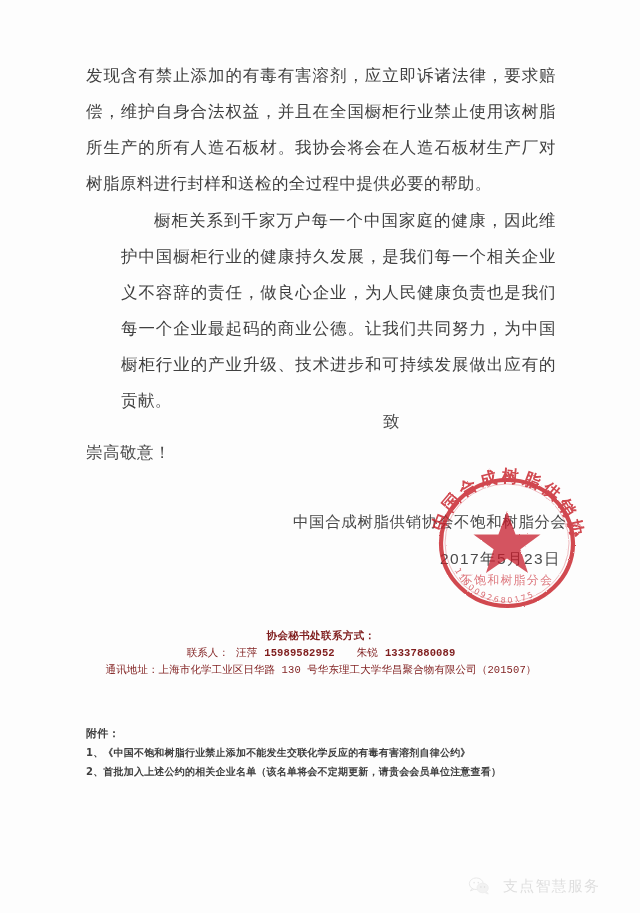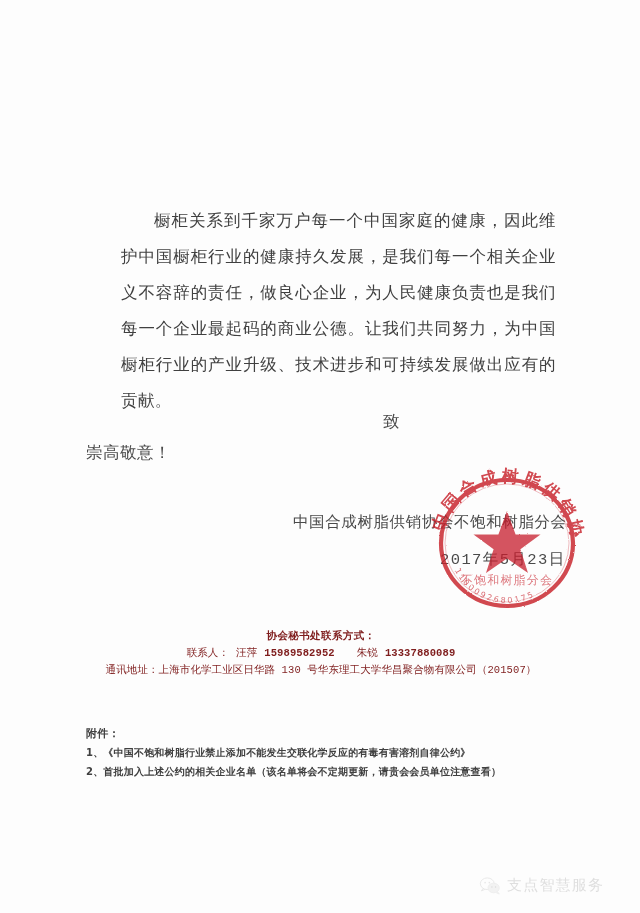--- a/index.html
+++ b/index.html
@@ -76,21 +76,21 @@
     font-family: "DejaVu Serif", "Liberation Serif", serif;
     letter-spacing: 0.6px;
     white-space: nowrap;
   }
   .signature-date {
     position: absolute;
     left: 440px;
     top: 549px;
     font-size: 15.5px;
     color: #4a4a4a;
-    font-family: Liberation Mono, monospace;
+    font-family: Liberation Sans, sans-serif;
     letter-spacing: 1.4px;
     white-space: nowrap;
   }
 
   
   #seal {
     position: absolute;
     left: 424px;
     top: 464px;
     width: 166px;
@@ -141,39 +141,43 @@
     font-size: 10px;
     font-weight: bold;
     line-height: 19px;
     white-space: nowrap;
     letter-spacing: 0.2px;
   }
 
   
   #footer-watermark {
     position: absolute;
-    left: 479px;
+    left: 468px;
     top: 876px;
     display: flex;
-    gap: 6px;
+    align-items: center;
+    gap: 13px;
     opacity: 0.30;
   }
   #footer-watermark .wm-text {
     font-size: 15px;
     color: #9a9a9a;
     letter-spacing: 1.2px;
     font-family: "DejaVu Sans", "Liberation Sans", sans-serif;
   }
   .wechat-icon { width: 22px; height: 20px; display: block; }
 </style>
 </head>
 <body>
 
 <div id="page">
 
+  <div class="body-block" id="para-1">
+    <p class="para">发现含有禁止添加的有毒有害溶剂，应立即诉诸法律，要求赔偿，维护自身合法权益，并且在全国橱柜行业禁止使用该树脂所生产的所有人造石板材。我协会将会在人造石板材生产厂对树脂原料进行封样和送检的全过程中提供必要的帮助。</p>
+  </div>
 
   <div class="body-block" id="para-2">
     <p class="para indent">橱柜关系到千家万户每一个中国家庭的健康，因此维护中国橱柜行业的健康持久发展，是我们每一个相关企业义不容辞的责任，做良心企业，为人民健康负责也是我们每一个企业最起码的商业公德。让我们共同努力，为中国橱柜行业的产业升级、技术进步和可持续发展做出应有的贡献。</p>
   </div>
 
   <div class="closing-zhi">致</div>
   <div class="closing-salute">崇高敬意！</div>
 
   <div class="signature-org">中国合成树脂供销协会不饱和树脂分会</div>
   <div class="signature-date">2017年5月23日</div>

